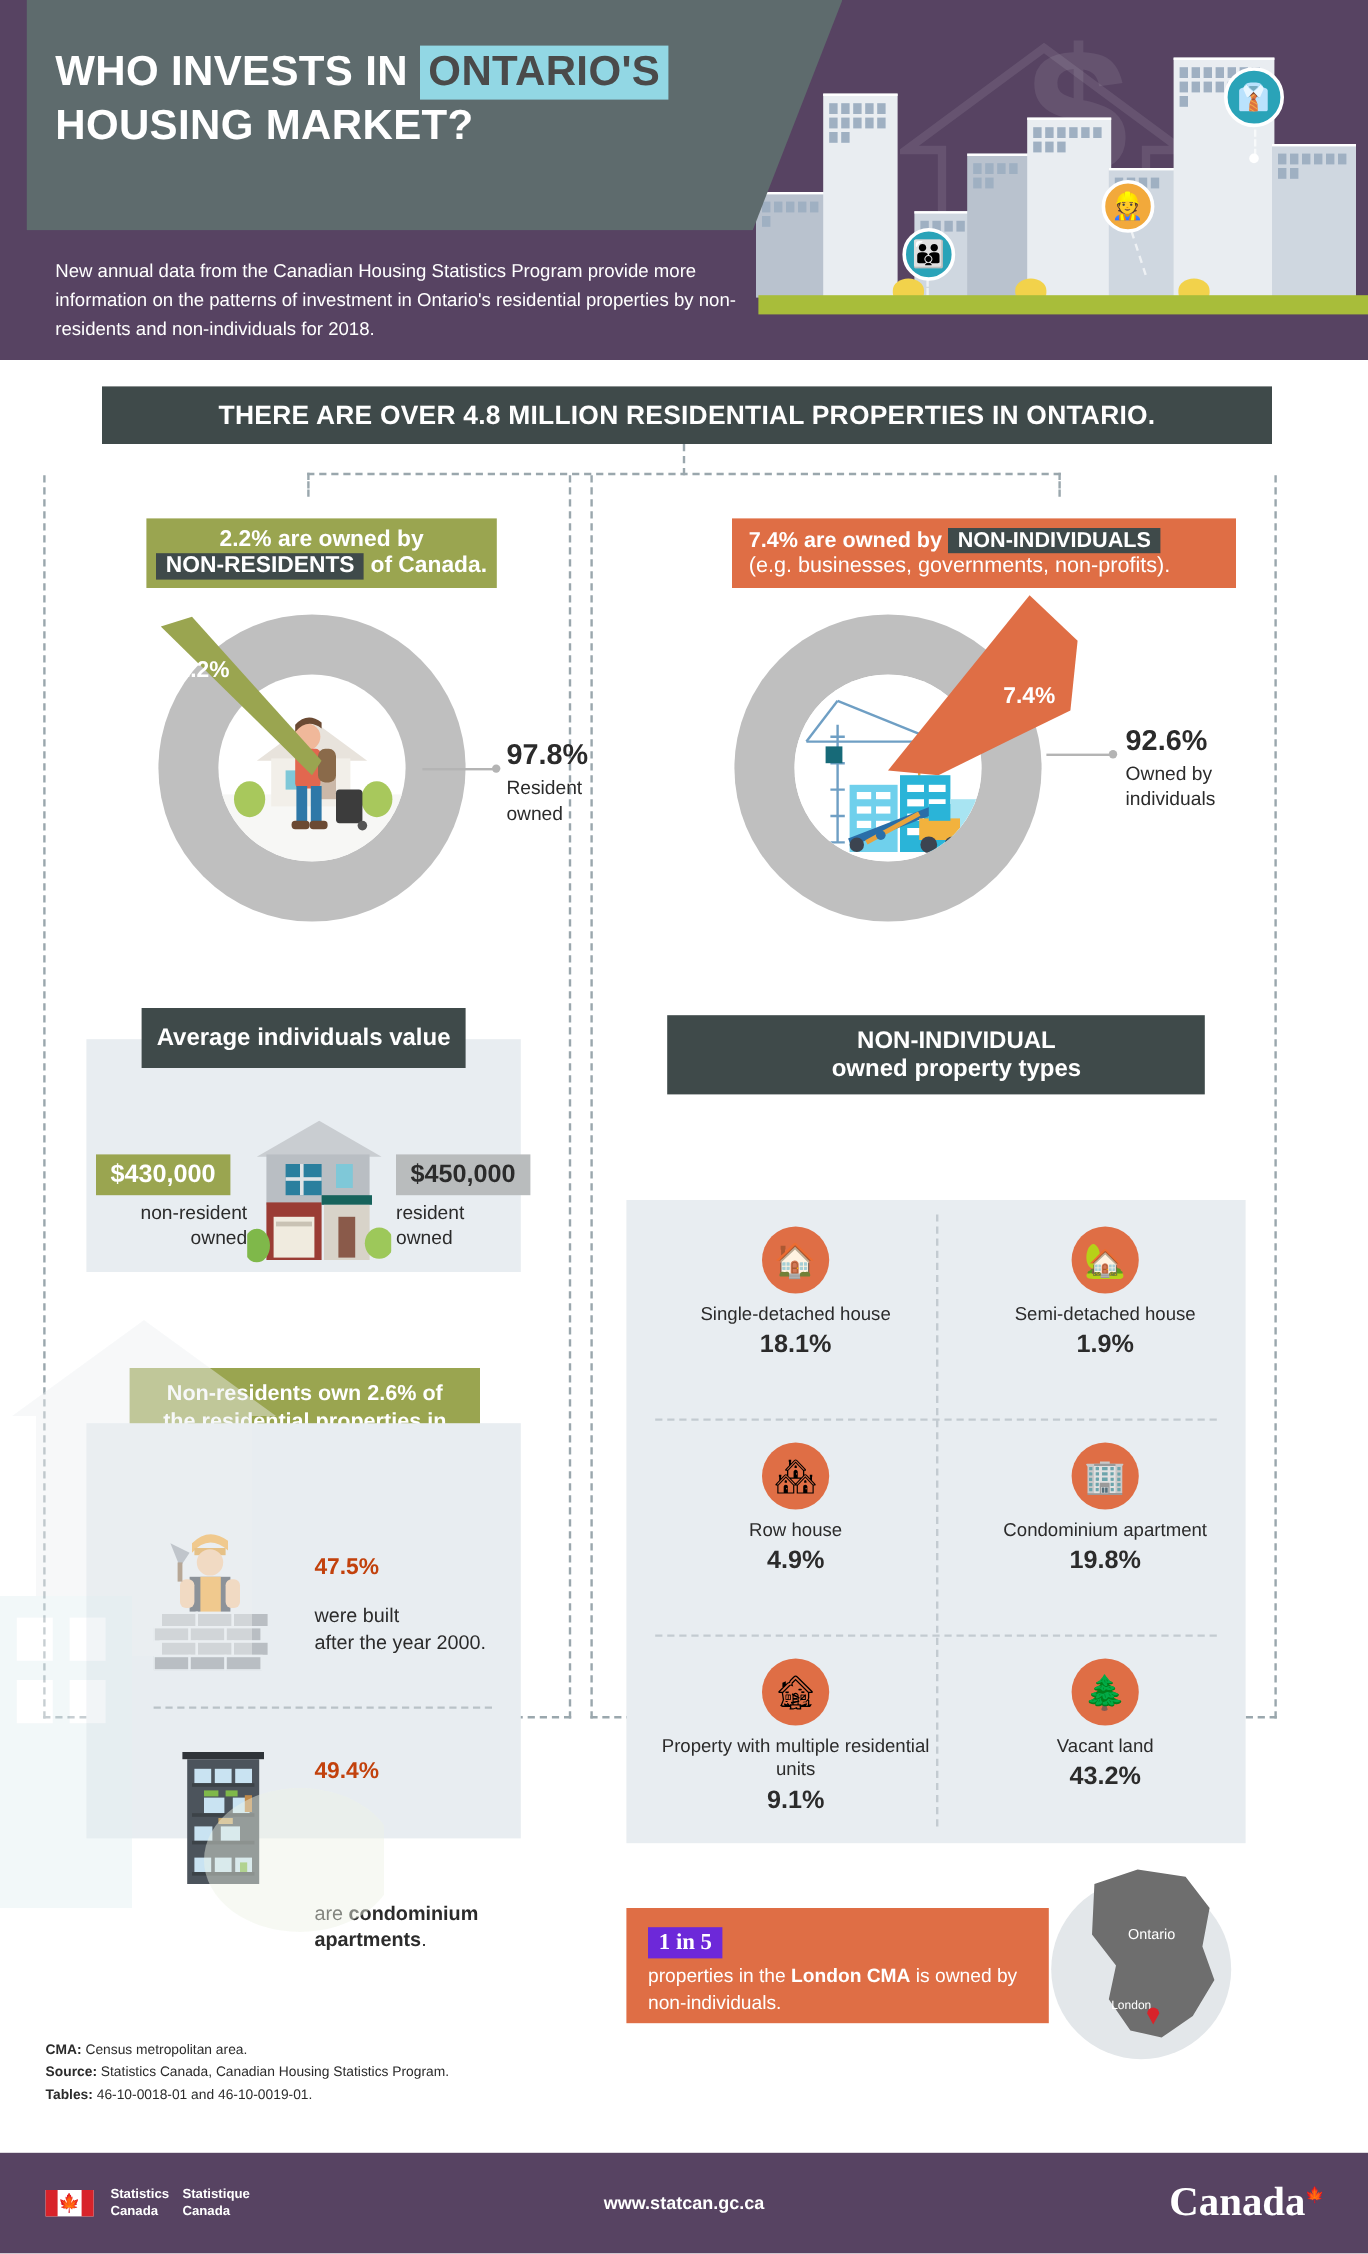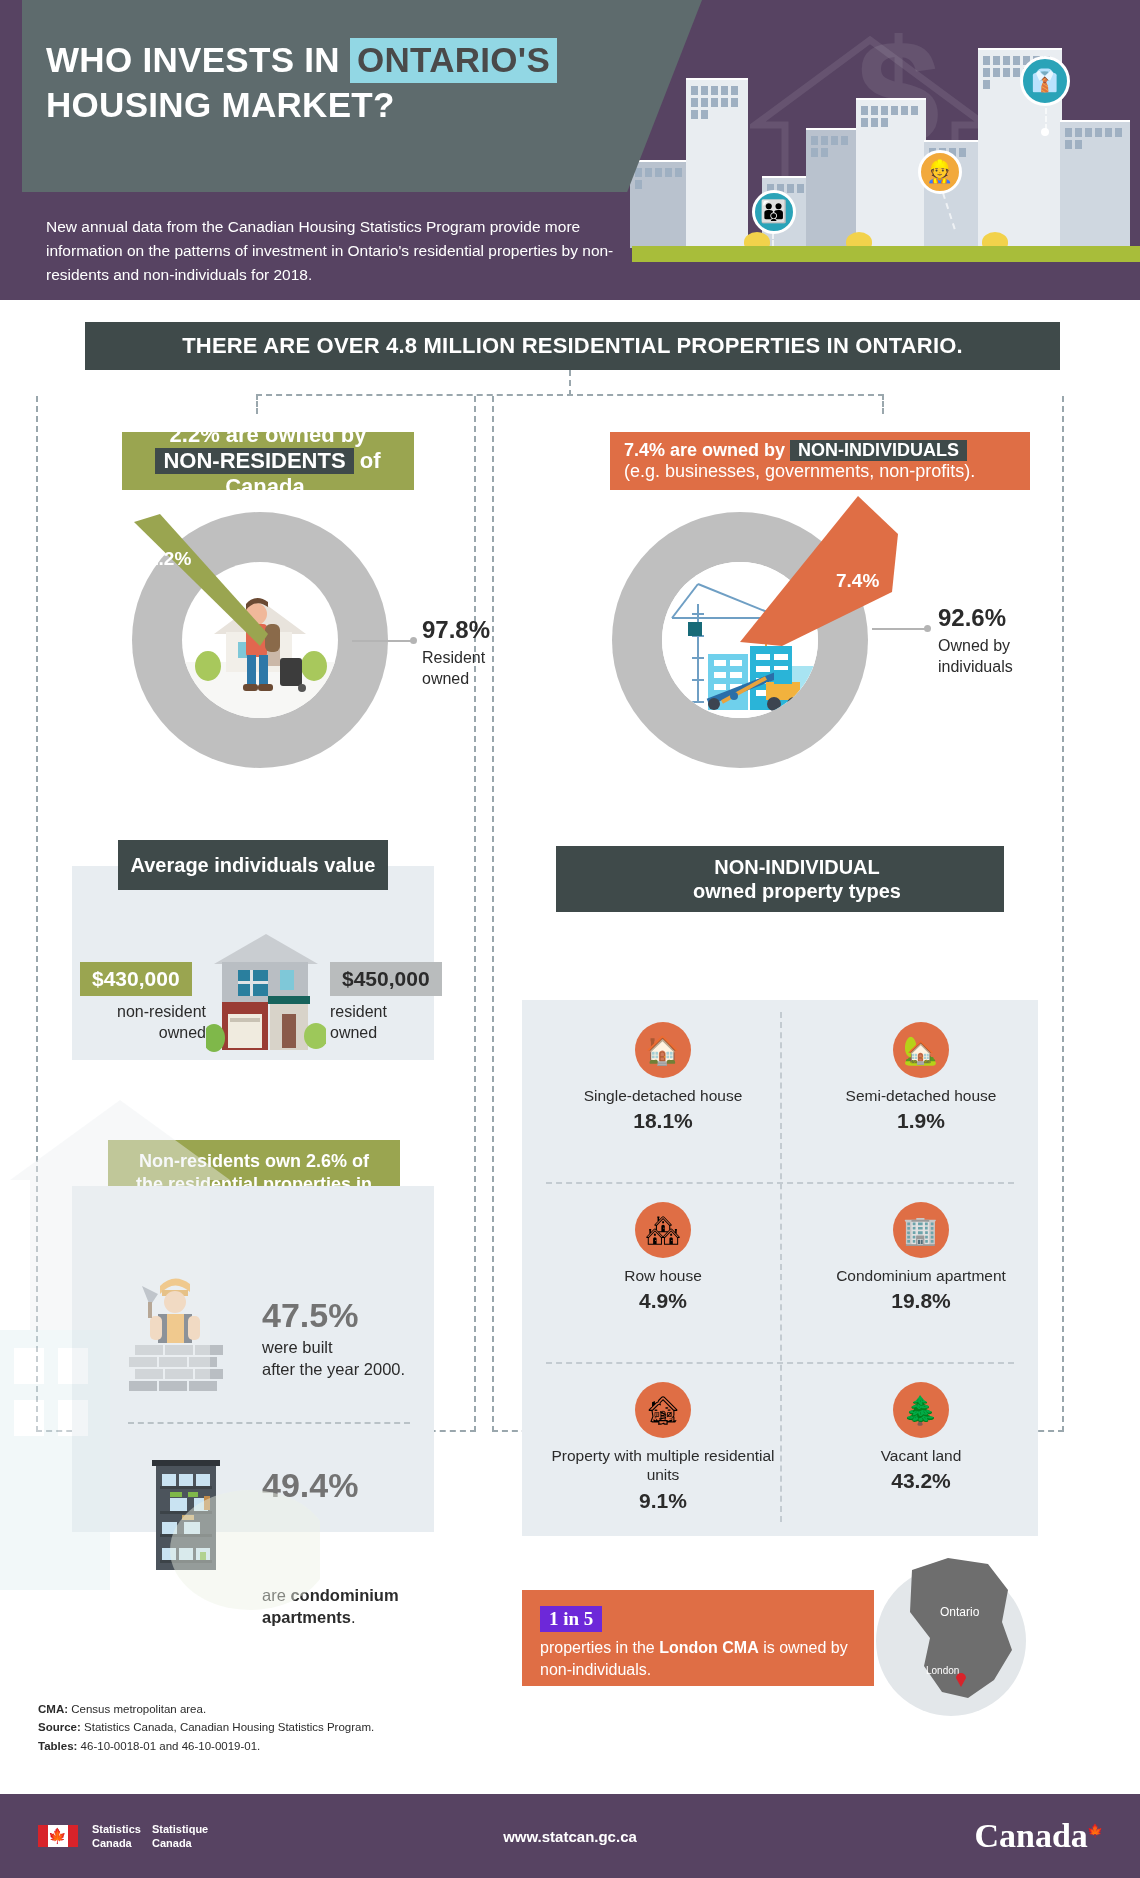--- a/index.html
+++ b/index.html
@@ -159,22 +159,22 @@
   .cap {
     position: absolute; font-size: 16px;
     color: #2b2b2b; line-height: 1.3;
   }
 
   
   .house { position: absolute; }
 
   
   .stat-num {
-    position: absolute; font-size: 34px;
-    font-weight: bold; color: #737373;
+    position: absolute; font-size: 19px;
+    font-weight: bold; color: #c2410c;
   }
   .stat-txt {
     position: absolute; font-size: 16.5px;
     color: #2b2b2b; line-height: 1.35;
   }
   .divider {
     position: absolute; border-top: 2px dashed #b9c2c7;
   }
 
   
@@ -410,21 +410,21 @@
 
 <div class="banner">THERE ARE OVER 4.8 MILLION RESIDENTIAL PROPERTIES IN ONTARIO.</div>
 
 <div class="conn" style="position:absolute; left:569px; top:370px; height:26px; border-left:2px dashed #9aa7ad;"></div>
 <div class="conn" style="position:absolute; left:256px; top:394px; width:628px; border-top:2px dashed #9aa7ad;"></div>
 <div class="conn" style="position:absolute; left:256px; top:394px; height:20px; border-left:2px dashed #9aa7ad;"></div>
 <div class="conn" style="position:absolute; left:882px; top:394px; height:20px; border-left:2px dashed #9aa7ad;"></div>
 
 <div class="col col-l"></div>
 
-<div class="tag tag-green" style="left:122px; top:432px; width:292px; height:58px; font-size:22px;">
+<div class="tag tag-green" style="left:122px; top:432px; width:292px; height:58px; font-size:19px;">
   <div>2.2% are owned by</div>
   <div>
     <span class="hl-dark">NON-RESIDENTS</span><span> of Canada.</span>
   </div>
 </div>
 
 <div class="donut" style="left:132px; top:512px; width:256px; height:256px; background:#bfbfbf;"></div>
 <div class="donut-hole" style="left:182px; top:562px; width:156px; height:156px;">
   
   <svg width="156" height="156" viewBox="0 0 156 156">

